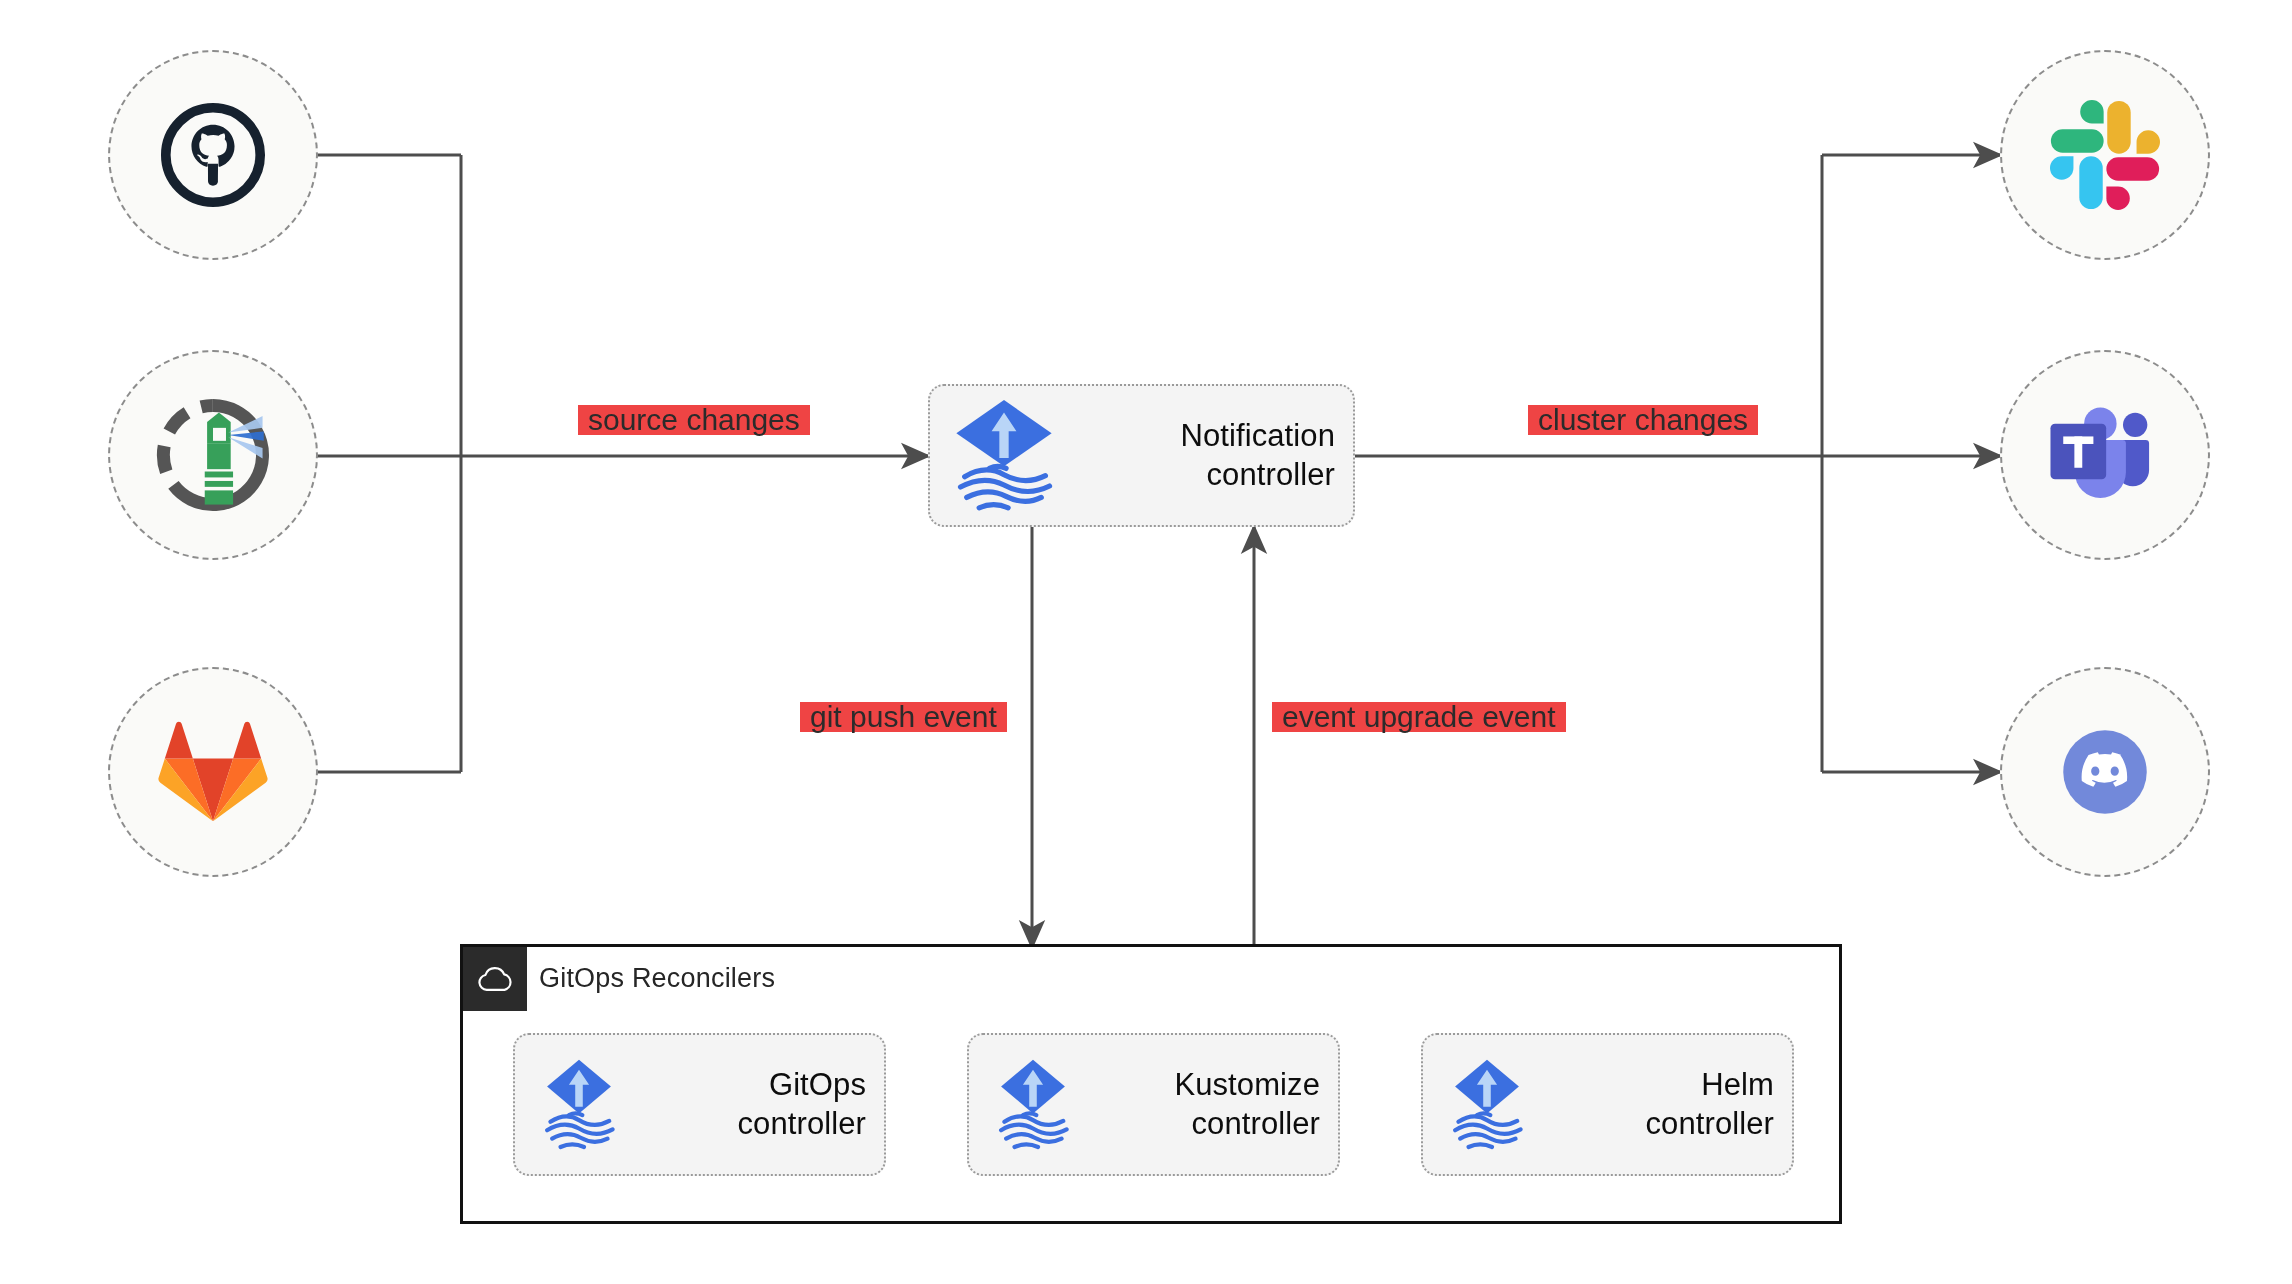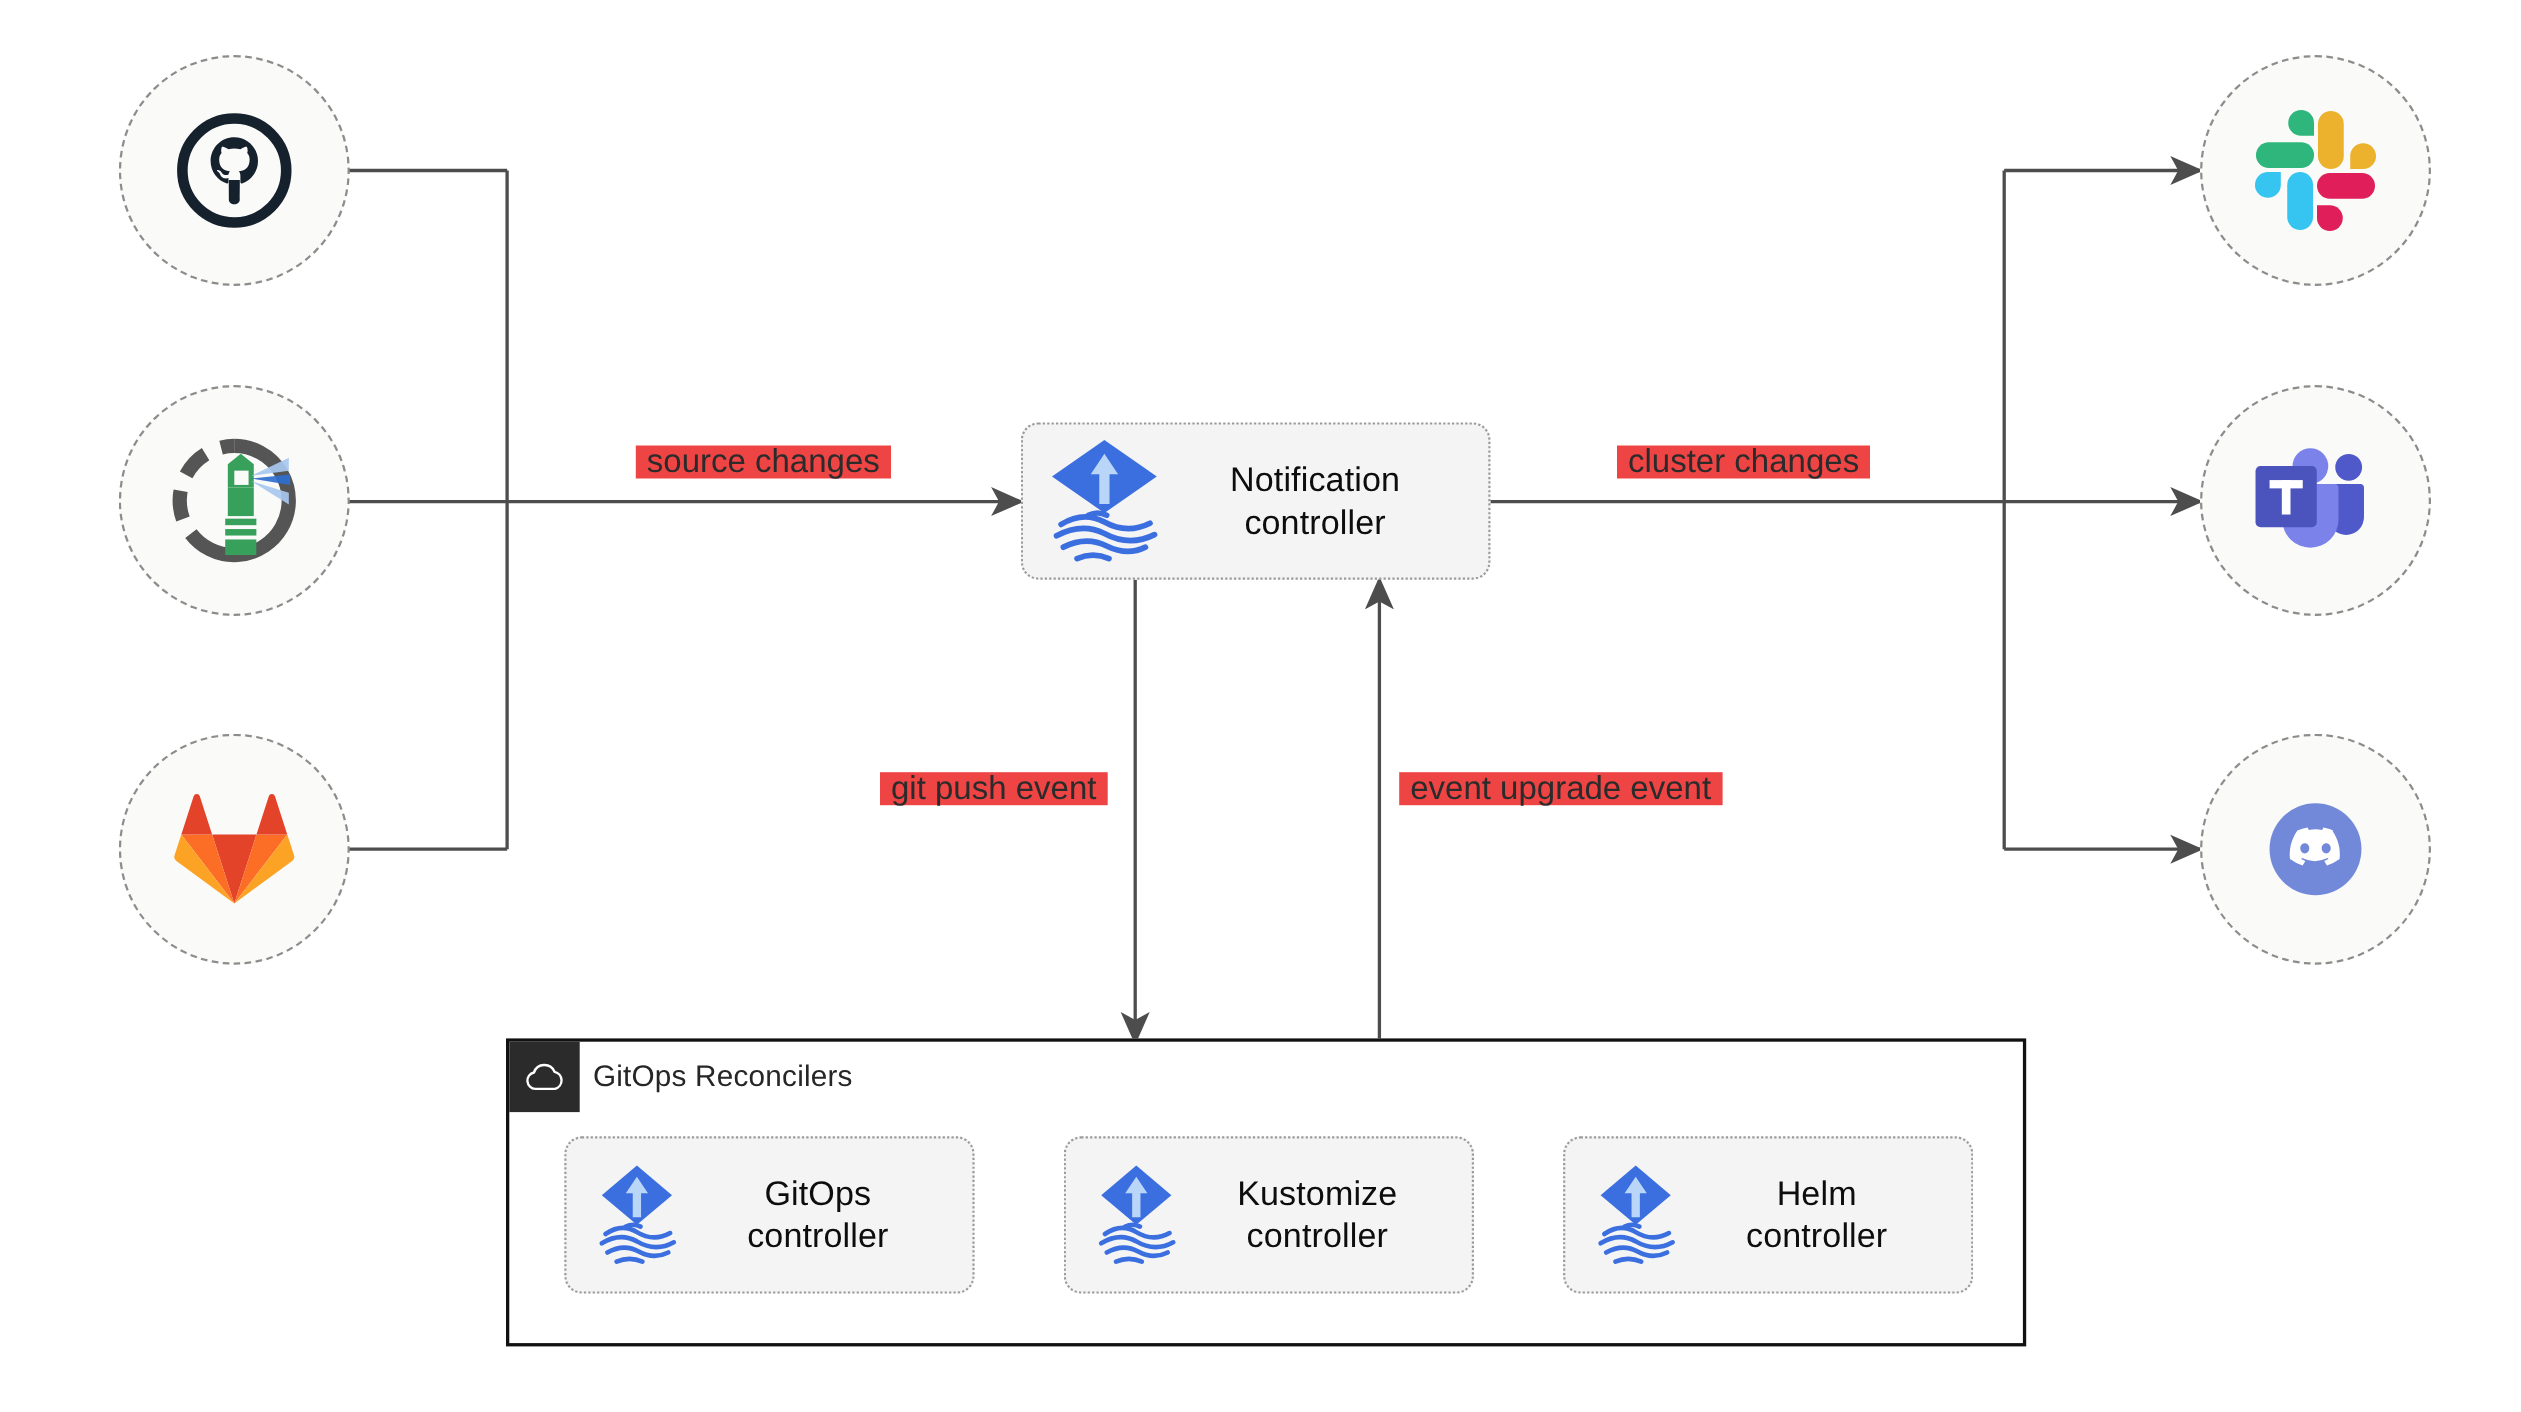--- a/index.html
+++ b/index.html
@@ -18,21 +18,21 @@
   .circle-node .glyph{display:block;}
 
   
   .ctrl-box{
     position:absolute;box-sizing:border-box;
     background:#f4f4f4;border:2px dotted #9a9a9a;border-radius:16px;
     display:flex;align-items:center;justify-content:flex-start;
   }
   .ctrl-box .flux-logo{flex:0 0 auto;margin-left:22px;}
   .ctrl-box .ctrl-label{
-    flex:1 1 auto;text-align:center;font-size:31px;line-height:1.25;
+    flex:1 1 auto;text-align:right;font-size:31px;line-height:1.25;
     color:#0d0d0d;padding-right:18px;white-space:pre-line;letter-spacing:.1px;
   }
 
   
   .edge-label{
     position:absolute;font-size:30px;color:#2b2b2b;white-space:nowrap;
     background:#ef4444;padding:0 10px;line-height:1;
   }
 
   
@@ -183,21 +183,21 @@
         <path d="M26 106 Q40 100 54 106"></path>
         <path d="M36 68 Q44 64 52 68"></path>
       </g>
     </svg>
     <div class="ctrl-label">Notification
 controller</div>
   </div>
 
   <div class="edge-label" style="left:578px;top:405px;">source changes</div>
 
-  <div class="edge-label" style="left:1470px;top:405px;">cluster changes</div>
+  <div class="edge-label" style="left:1528px;top:405px;">cluster changes</div>
 
   <div class="edge-label" style="left:800px;top:702px;">git push event</div>
 
   <div class="edge-label" style="left:1272px;top:702px;">event upgrade event</div>
 
   <div class="group-box" style="left:460px;top:944px;width:1382px;height:280px;">
     <div class="group-tab">
       <svg width="40" height="30" viewBox="0 0 48 34" xmlns="http://www.w3.org/2000/svg">
         <path d="M14 30 a9 9 0 0 1 -1.5 -17.8 A12 12 0 0 1 35 11.5 a9.5 9.5 0 0 1 0.5 18.5 Z" fill="none" stroke="#ffffff" stroke-width="2.6" stroke-linejoin="round"></path>
       </svg>

